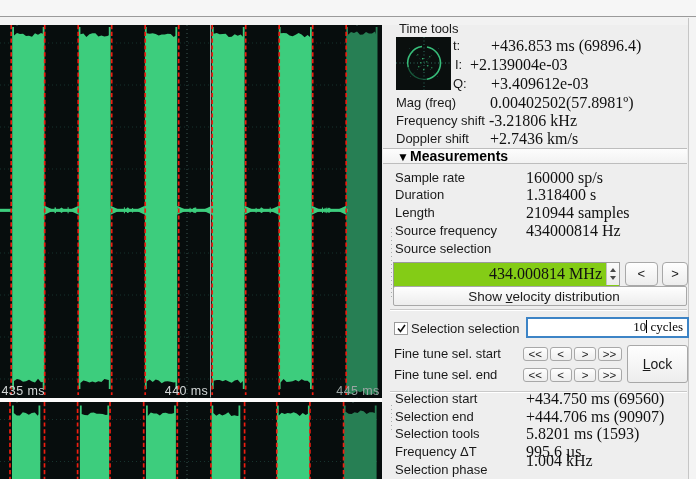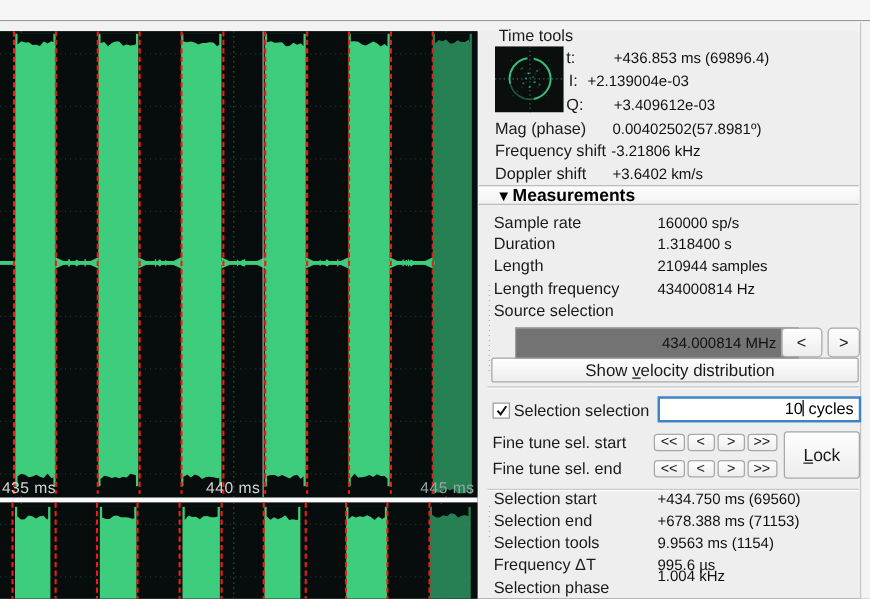--- a/index.html
+++ b/index.html
@@ -1,17 +1,17 @@
 <!DOCTYPE html>
 <html><head><meta charset="utf-8"><style>
 * { margin:0; padding:0; box-sizing:border-box; }
 html,body { width:696px; height:479px; overflow:hidden; }
 body { position:relative; background:#eeeeee; font-family:"Liberation Sans",sans-serif; }
 .lab { position:absolute; font-size:13px; color:#1a1a1a; height:16px; line-height:16px; white-space:pre; }
-.mono { position:absolute; font-family:Liberation Sans, sans-serif; font-size:12px; color:#111; height:16px; line-height:16px; white-space:pre; }
+.mono { position:absolute; font-family:Liberation Serif, serif; font-size:16px; color:#111; height:16px; line-height:16px; white-space:pre; }
 .btn { position:absolute; background:linear-gradient(#fefefe,#ededed); border:1px solid #a8a8a8; border-radius:3px; color:#1a1a1a; text-align:center; }
 .groove { position:absolute; height:0; border-top:1px solid #c9c9c9; box-shadow:0 1px 0 #ffffff; }
 </style></head><body>
 <div style="position:absolute;left:0;top:0;width:696px;height:17px;background:#f6f6f6;border-bottom:1px solid #9a9a9a"></div>
 <div style="position:absolute;left:0;top:17px;width:696px;height:8px;background:#f2f2f2"></div>
 <div style="position:absolute;left:0;top:25px;width:382px;height:454px;background:#070d0d"></div>
 <svg xmlns="http://www.w3.org/2000/svg" width="382" height="372.5" style="position:absolute;left:0;top:25px">
 <rect width="382" height="372.5" fill="#070d0d"></rect>
 <line x1="0" y1="18" x2="377" y2="18" stroke="#17332e" stroke-width="1" stroke-dasharray="1,3"></line>
 <line x1="0" y1="60" x2="377" y2="60" stroke="#17332e" stroke-width="1" stroke-dasharray="1,3"></line>
@@ -150,70 +150,70 @@
 <rect x="35" y="30" width="1.4" height="1.4" fill="#3dcd7d" opacity="0.5"></rect>
 <rect x="24" y="25" width="1.4" height="1.4" fill="#3dcd7d" opacity="0.6"></rect>
 <rect x="30" y="24" width="1.4" height="1.4" fill="#3dcd7d" opacity="0.5"></rect>
 </svg>
 <div class="lab" style="left:453px;top:38px">t:</div>
 <div class="lab" style="left:455px;top:56.5px">I:</div>
 <div class="lab" style="left:453px;top:75.5px">Q:</div>
 <div class="mono" style="left:491px;top:38px">+436.853 ms (69896.4)</div>
 <div class="mono" style="left:470px;top:56.5px">+2.139004e-03</div>
 <div class="mono" style="left:491px;top:75.5px">+3.409612e-03</div>
-<div class="lab" style="left:396px;top:94.5px">Mag (phase)</div>
+<div class="lab" style="left:396px;top:94.5px">Mag (freq)</div>
 <div class="mono" style="left:490px;top:94.5px">0.00402502(57.8981º)</div>
 <div class="lab" style="left:396px;top:113px">Frequency shift</div>
 <div class="mono" style="left:489px;top:113px">-3.21806 kHz</div>
 <div class="lab" style="left:396px;top:131px">Doppler shift</div>
-<div class="mono" style="left:490px;top:131px">+3.6402 km/s</div>
+<div class="mono" style="left:490px;top:131px">+2.7436 km/s</div>
 <div style="position:absolute;left:383px;top:148px;width:304px;height:16px;background:linear-gradient(#fdfdfd,#f2f2f2);border-top:1px solid #bdbdbd;border-bottom:1px solid #bdbdbd"></div>
 <div class="lab" style="left:397px;top:148px;font-weight:bold;font-size:14px;color:#000"><span style="font-size:12px">▼</span> Measurements</div>
 <div class="lab" style="left:395px;top:169.5px">Sample rate</div>
 <div class="mono" style="left:526px;top:169.5px">160000 sp/s</div>
 <div class="lab" style="left:395px;top:187.4px">Duration</div>
 <div class="mono" style="left:526px;top:187.4px">1.318400 s</div>
 <div class="lab" style="left:395px;top:205.3px">Length</div>
 <div class="mono" style="left:526px;top:205.3px">210944 samples</div>
-<div class="lab" style="left:395px;top:223.2px">Length frequency</div>
+<div class="lab" style="left:395px;top:223.2px">Source frequency</div>
 <div class="mono" style="left:526px;top:223.2px">434000814 Hz</div>
 <div class="lab" style="left:395px;top:241.1px">Source selection</div>
-<div style="position:absolute;left:412px;top:262px;width:227px;height:37px;background:#737373;border:1px solid #9b9b9b;">
+<div style="position:absolute;left:393px;top:262px;width:227px;height:37px;background:#84cc16;border:1px solid #9b9b9b;">
 <div class="mono" style="right:17px;top:3px;position:absolute">434.000814 MHz</div>
 <div style="position:absolute;right:0;top:0;width:13px;height:22px;background:linear-gradient(#fbfbfb,#ececec);border-left:1px solid #c0c0c0">
 <div style="position:absolute;left:3px;top:5px;width:0;height:0;border-left:3.5px solid transparent;border-right:3.5px solid transparent;border-bottom:4px solid #4a4a4a"></div>
 <div style="position:absolute;left:3px;top:13px;width:0;height:0;border-left:3.5px solid transparent;border-right:3.5px solid transparent;border-top:4px solid #4a4a4a"></div>
 </div>
   </div>
 <div class="btn" style="left:625px;top:262px;width:32.5px;height:23.5px;font-size:13px;line-height:21px;border-radius:4px">&lt;</div>
 <div class="btn" style="left:662px;top:262px;width:26px;height:23.5px;font-size:13px;line-height:21px;border-radius:4px">&gt;</div>
 <div class="btn" style="left:393px;top:285.5px;width:294px;height:20.5px;font-size:13.5px;line-height:19px;border-radius:2px;padding-left:8px">Show <u>v</u>elocity distribution</div>
 <div class="groove" style="left:390px;top:308.5px;width:297px"></div>
 <div style="position:absolute;left:394px;top:321.5px;width:13.5px;height:13.5px;background:#fff;border:1px solid #9a9a9a">
 <svg width="11" height="11" style="position:absolute;left:0.5px;top:0.5px" xmlns="http://www.w3.org/2000/svg">
       <path d="M2,5.5 L4.5,8.5 L9,2" stroke="#111" stroke-width="1.6" fill="none"></path>
     </svg>
   </div>
 <div class="lab" style="left:411px;top:320.5px">Selection selection</div>
-<div style="position:absolute;left:526px;top:316.5px;width:163px;height:21.5px;background:#fff;border:2px solid #3d84c6;">
+<div style="position:absolute;left:526px;top:316.5px;width:163px;height:21.5px;background:#fff;border:2px solid #3d84c6;font-family:Liberation Serif, serif;">
 <div style="position:absolute;right:4px;top:1.5px;font-size:13px;height:14px;line-height:14px;color:#000">10<span style="display:inline-block;width:1px;height:13px;background:#000;vertical-align:-2px"></span> cycles</div>
   </div>
 <div class="lab" style="left:394px;top:345.5px">Fine tune sel. start</div>
 <div class="lab" style="left:394px;top:366.5px">Fine tune sel. end</div>
 <div class="btn" style="left:523px;top:346.5px;width:24.5px;height:14.5px;font-size:11.5px;line-height:13px">&lt;&lt;</div>
 <div class="btn" style="left:549.5px;top:346.5px;width:22px;height:14.5px;font-size:11.5px;line-height:13px">&lt;</div>
 <div class="btn" style="left:574px;top:346.5px;width:22px;height:14.5px;font-size:11.5px;line-height:13px">&gt;</div>
 <div class="btn" style="left:597.5px;top:346.5px;width:24px;height:14.5px;font-size:11.5px;line-height:13px">&gt;&gt;</div>
 <div class="btn" style="left:523px;top:367.5px;width:24.5px;height:14.5px;font-size:11.5px;line-height:13px">&lt;&lt;</div>
 <div class="btn" style="left:549.5px;top:367.5px;width:22px;height:14.5px;font-size:11.5px;line-height:13px">&lt;</div>
 <div class="btn" style="left:574px;top:367.5px;width:22px;height:14.5px;font-size:11.5px;line-height:13px">&gt;</div>
 <div class="btn" style="left:597.5px;top:367.5px;width:24px;height:14.5px;font-size:11.5px;line-height:13px">&gt;&gt;</div>
 <div class="btn" style="left:627px;top:344.5px;width:61px;height:38.5px;font-size:14px;line-height:37px"><u>L</u>ock</div>
 <div class="groove" style="left:390px;top:390.5px;width:297px"></div>
 <div class="lab" style="left:395px;top:390.7px">Selection start</div>
 <div class="mono" style="left:526px;top:390.7px">+434.750 ms (69560)</div>
 <div class="lab" style="left:395px;top:408.5px">Selection end</div>
-<div class="mono" style="left:526px;top:408.5px">+678.388 ms (71153)</div>
+<div class="mono" style="left:526px;top:408.5px">+444.706 ms (90907)</div>
 <div class="lab" style="left:395px;top:426.3px">Selection tools</div>
-<div class="mono" style="left:526px;top:426.3px">9.9563 ms (1154)</div>
+<div class="mono" style="left:526px;top:426.3px">5.8201 ms (1593)</div>
 <div class="lab" style="left:395px;top:444.1px">Frequency ΔT</div>
 <div class="mono" style="left:526px;top:444.1px">995.6 µs</div>
 <div class="lab" style="left:395px;top:461.9px">Selection phase</div>
 <div class="mono" style="left:526px;top:453px">1.004 kHz</div>
 </body></html>

